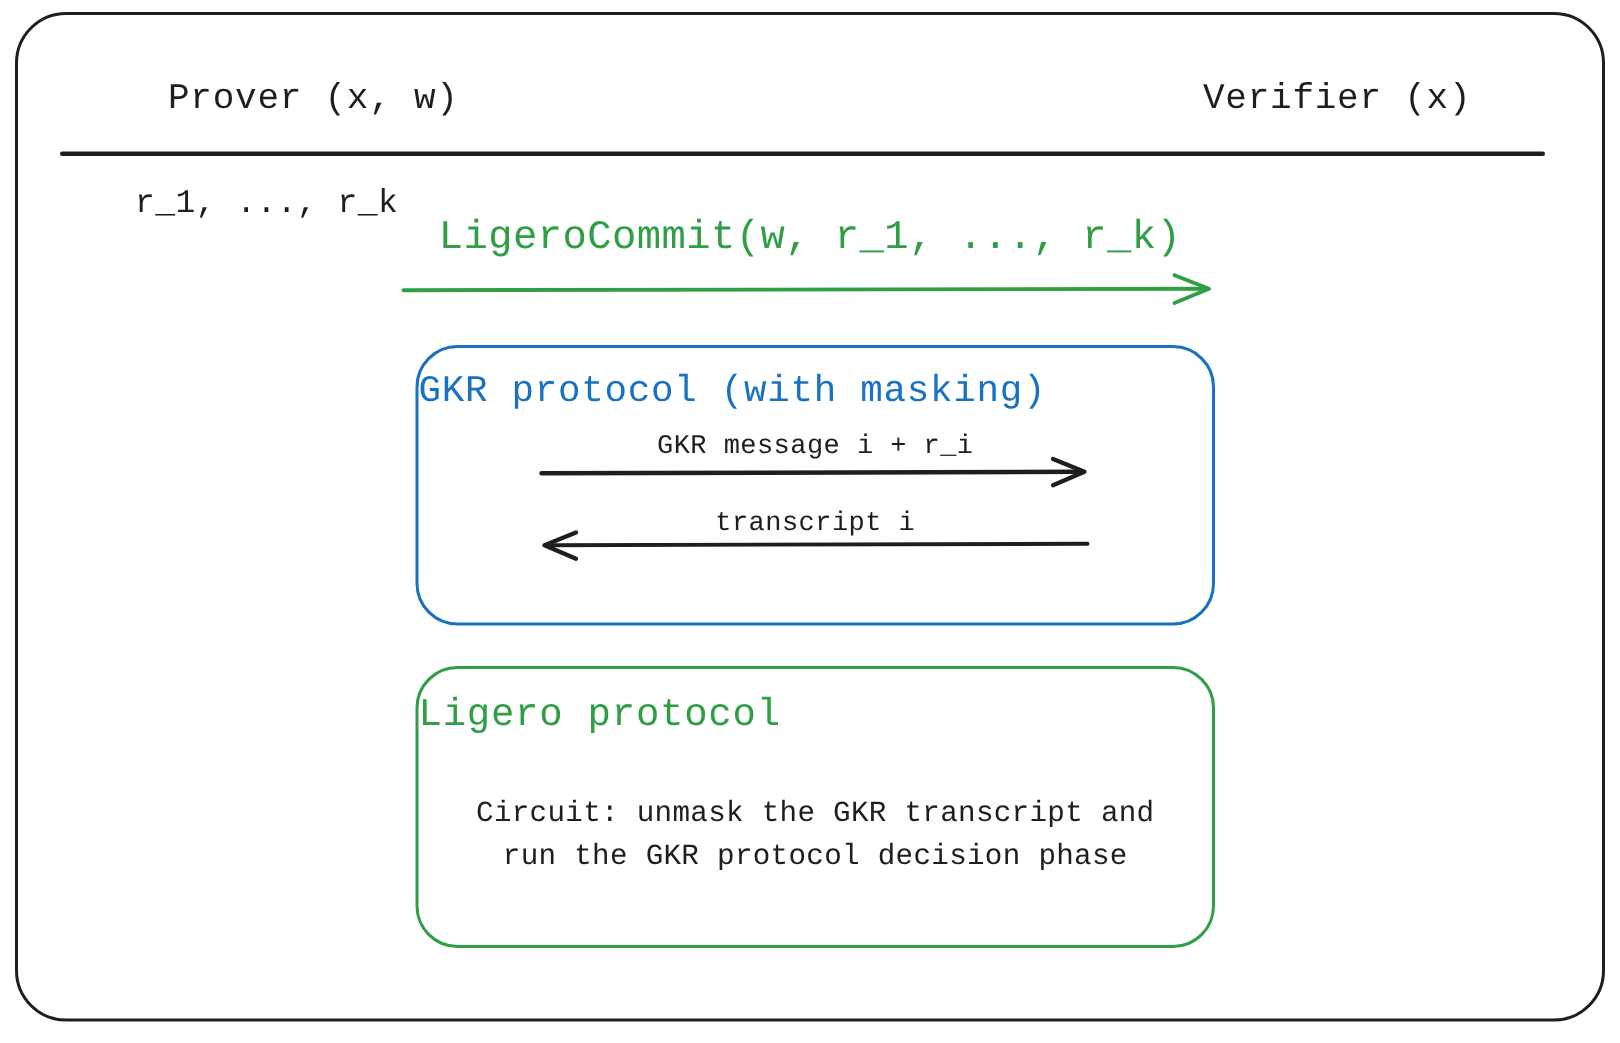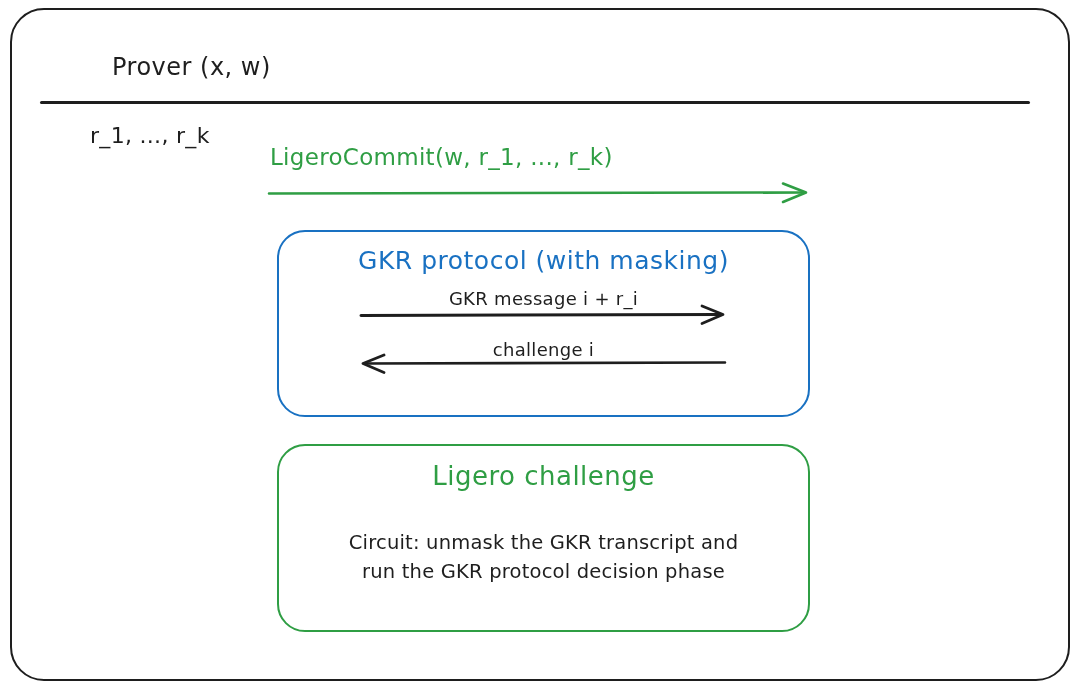--- a/index.html
+++ b/index.html
@@ -8,20 +8,21 @@
     background: #ffffff;
     font-family: "DejaVu Sans", "Liberation Sans", sans-serif;
     color: #1e1e1e;
   }
   .stage {
     position: relative;
     width: 1080px;
     height: 695px;
     background: #ffffff;
     overflow: hidden;
+    font-family: Liberation Mono, monospace;
   }
   .outer-frame {
     position: absolute;
     left: 10px;
     top: 8px;
     width: 1056px;
     height: 669px;
     border: 2.5px solid #1e1e1e;
     border-radius: 34px;
   }
@@ -50,22 +51,22 @@
     font-size: 22px;
     line-height: 30px;
     letter-spacing: 0.3px;
     white-space: nowrap;
   }
   .commit-label {
     position: absolute;
     left: 270px;
     top: 144px;
     width: 540px;
-    text-align: left;
-    font-size: 23px;
+    text-align: center;
+    font-size: 27px;
     letter-spacing: 0.3px;
     color: #2f9e44;
     white-space: nowrap;
   }
   .commit-arrow-svg {
     position: absolute;
     left: 266px;
     top: 180px;
   }
   .proto-box {
@@ -82,21 +83,20 @@
   }
   .ligero-box {
     top: 444px;
     height: 184px;
     border: 2px solid #2f9e44;
   }
   .box-title {
     position: absolute;
     left: 0;
     right: 0;
-    text-align: center;
     white-space: nowrap;
   }
   .gkr-title {
     top: 14px;
     font-size: 25px;
     letter-spacing: 0.5px;
     color: #1971c2;
   }
   .ligero-title {
     top: 15px;
@@ -136,20 +136,21 @@
 </style>
 </head>
 <body>
 
 <div class="stage">
 
   <div class="outer-frame"></div>
 
   <div class="actor-label prover-label">Prover (x, w)</div>
 
+  <div class="actor-label verifier-label">Verifier (x)</div>
 
   <div class="divider"></div>
 
   <div class="sample-note">
     <div>r_1, ..., r_k</div>
   </div>
 
   <div class="commit-label">LigeroCommit(w, r_1, ..., r_k)</div>
 
   <svg class="commit-arrow-svg" width="546" height="26" viewBox="0 0 546 26">
@@ -160,30 +161,30 @@
   <div class="proto-box gkr-box">
     <div class="box-title gkr-title">GKR protocol (with masking)</div>
 
     <div class="msg-label msg1-label">GKR message i + r_i</div>
 
     <svg class="inner-arrow-svg arrow1-svg" width="372" height="22" viewBox="0 0 372 22">
       <path d="M4 11.5 L364 10.5" stroke="#1e1e1e" stroke-width="3" fill="none" stroke-linecap="round"></path>
       <path d="M345 2 L366 10.5 L345 19.5" stroke="#1e1e1e" stroke-width="2.8" fill="none" stroke-linecap="round" stroke-linejoin="round"></path>
     </svg>
 
-    <div class="msg-label msg2-label">challenge i</div>
+    <div class="msg-label msg2-label">transcript i</div>
 
     <svg class="inner-arrow-svg arrow2-svg" width="372" height="22" viewBox="0 0 372 22">
       <path d="M368 10.5 L8 11.5" stroke="#1e1e1e" stroke-width="2.6" fill="none" stroke-linecap="round"></path>
       <path d="M27 3 L6 11.5 L27 20.5" stroke="#1e1e1e" stroke-width="2.8" fill="none" stroke-linecap="round" stroke-linejoin="round"></path>
     </svg>
   </div>
 
   <div class="proto-box ligero-box">
-    <div class="box-title ligero-title">Ligero challenge</div>
+    <div class="box-title ligero-title">Ligero protocol</div>
 
     <div class="ligero-body">
       <div>Circuit: unmask the GKR transcript and</div>
       <div>run the GKR protocol decision phase</div>
     </div>
   </div>
 
 </div>
 
 </body></html>

